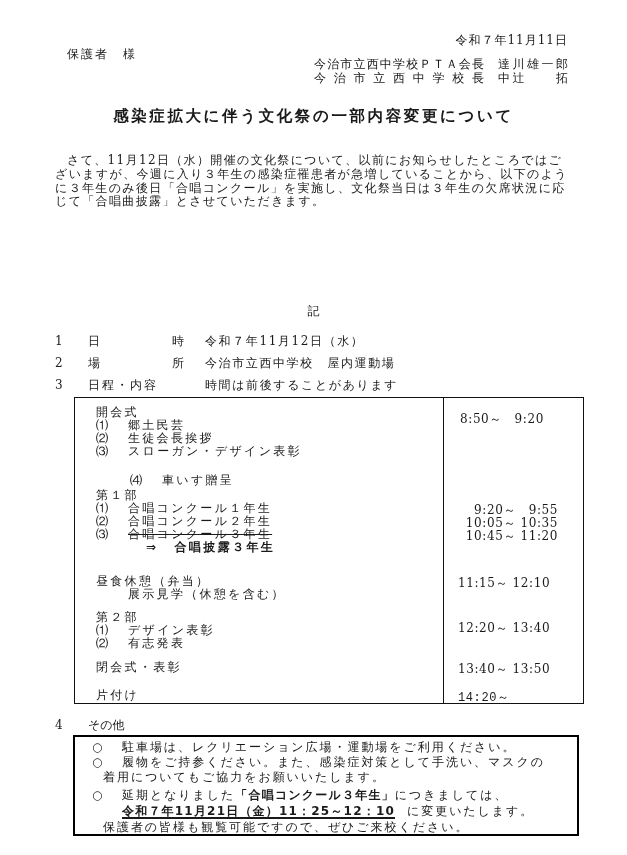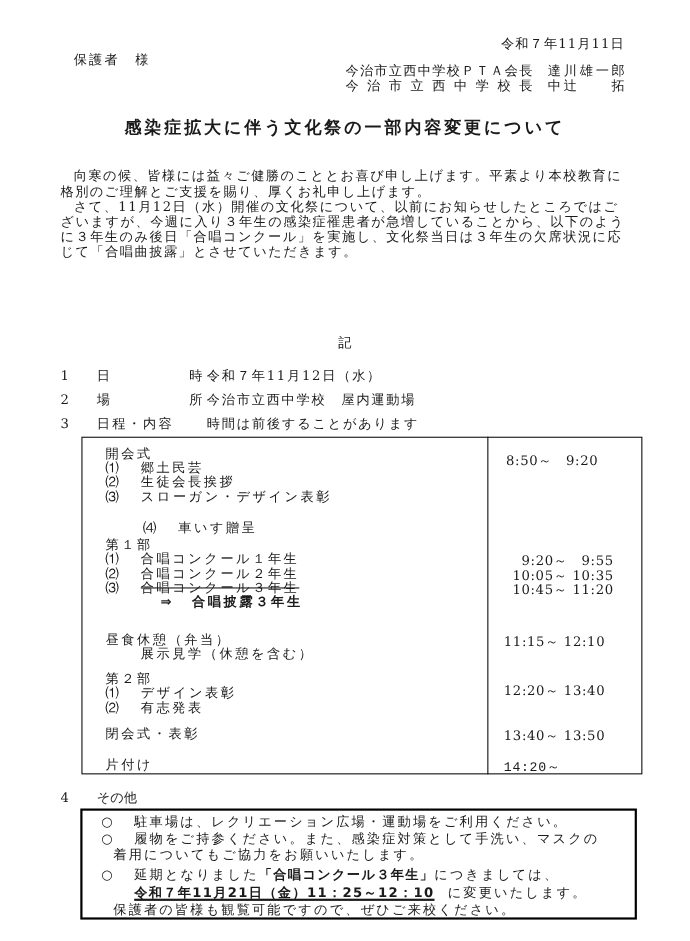--- a/index.html
+++ b/index.html
@@ -29,21 +29,21 @@
 
     #body-text { left: 55px; top: 154px; width: 520px; font-size: 12px; line-height: 13.8px; letter-spacing: 1.35px; white-space: normal; }
     #body-text p { margin: 0; }
     #body-text .ind { text-indent: 12px; }
 
     #ki { left: 0; width: 627px; top: 303px; text-align: center; font-size: 12px; }
 
     .item-row { left: 55px; font-size: 12px; }
     .item-row .num { display: inline-block; width: 33px; }
     .item-row .lbl { display: inline-block; width: 96px; text-align: justify; text-align-last: justify; }
-    .item-row .val { display: inline-block; margin-left: 4px; letter-spacing: 1.6px; }
+    .item-row .val { display: inline-block; margin-left: 21px; letter-spacing: 1.6px; }
     #item1 { top: 333px; }
     #item2 { top: 355px; }
     #item3 { top: 377px; }
     #item3 .lbl { letter-spacing: 2px; text-align-last: left; }
 
     #schedule-table {
       left: 74px; top: 397px; width: 510px; height: 307px;
       border: 1px solid #111; box-sizing: border-box;
     }
     #schedule-divider { left: 443px; top: 397px; width: 1px; height: 307px; background: #111; }
@@ -69,21 +69,20 @@
 <body>
 
 <div class="abs" id="date">令和７年11月11日</div>
 <div class="abs" id="addressee"><span>保護者</span><span class="gap"></span><span>様</span></div>
 <div class="abs signer" id="signer1"><span class="org">今治市立西中学校ＰＴＡ会長</span><span class="name">達川雄一郎</span></div>
 <div class="abs signer" id="signer2"><span class="org">今治市立西中学校長</span><span class="name">中辻　　拓</span></div>
 
 <div class="abs" id="title">感染症拡大に伴う文化祭の一部内容変更について</div>
 
 <div class="abs" id="body-text">
-  <p class="ind">向寒の候、皆様には益々ご健勝のこととお喜び申し上げます。平素より本校教育に格別のご理解とご支援を賜り、厚くお礼申し上げます。</p>
   <p class="ind">さて、11月12日（水）開催の文化祭について、以前にお知らせしたところではございますが、今週に入り３年生の感染症罹患者が急増していることから、以下のように３年生のみ後日「合唱コンクール」を実施し、文化祭当日は３年生の欠席状況に応じて「合唱曲披露」とさせていただきます。</p>
 </div>
 
 <div class="abs" id="ki">記</div>
 
 <div class="abs item-row" id="item1"><span class="num">1</span><span class="lbl">日　　時</span><span class="val">令和７年11月12日（水）</span></div>
 <div class="abs item-row" id="item2"><span class="num">2</span><span class="lbl">場　　所</span><span class="val">今治市立西中学校　屋内運動場</span></div>
 <div class="abs item-row" id="item3"><span class="num">3</span><span class="lbl">日程・内容</span><span class="val">時間は前後することがあります</span></div>
 
 <div class="abs" id="schedule-table"></div>

